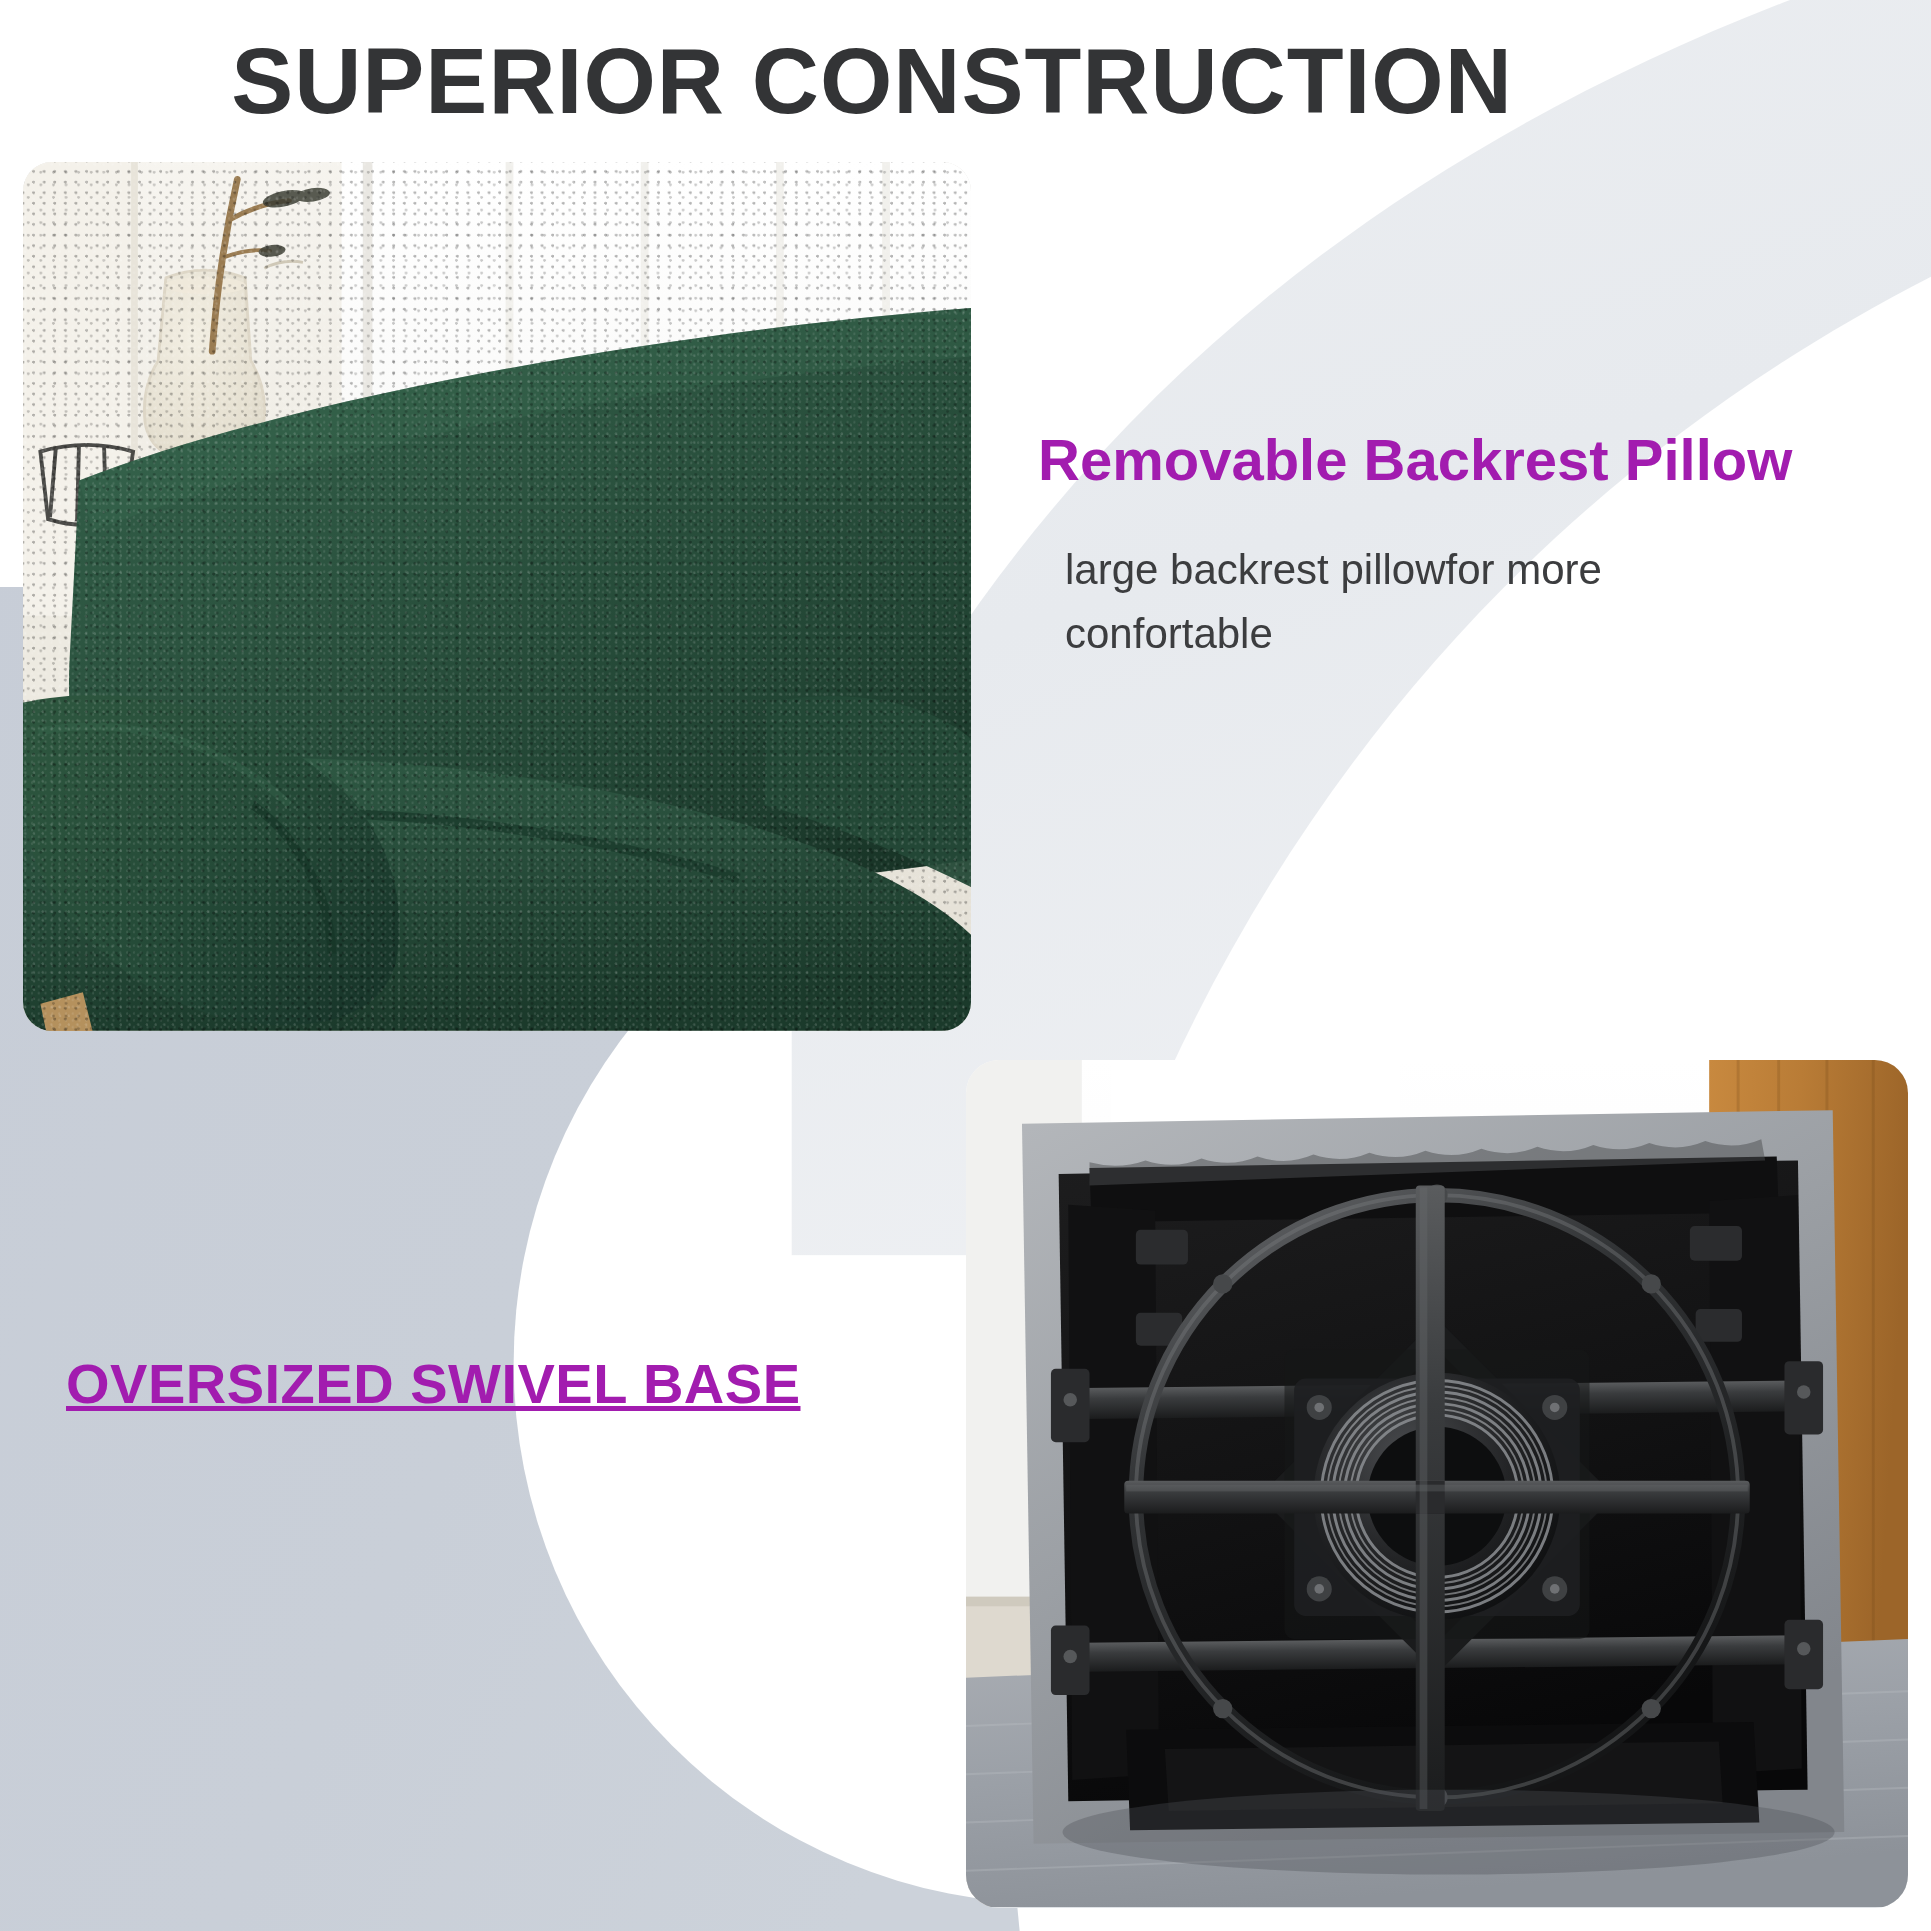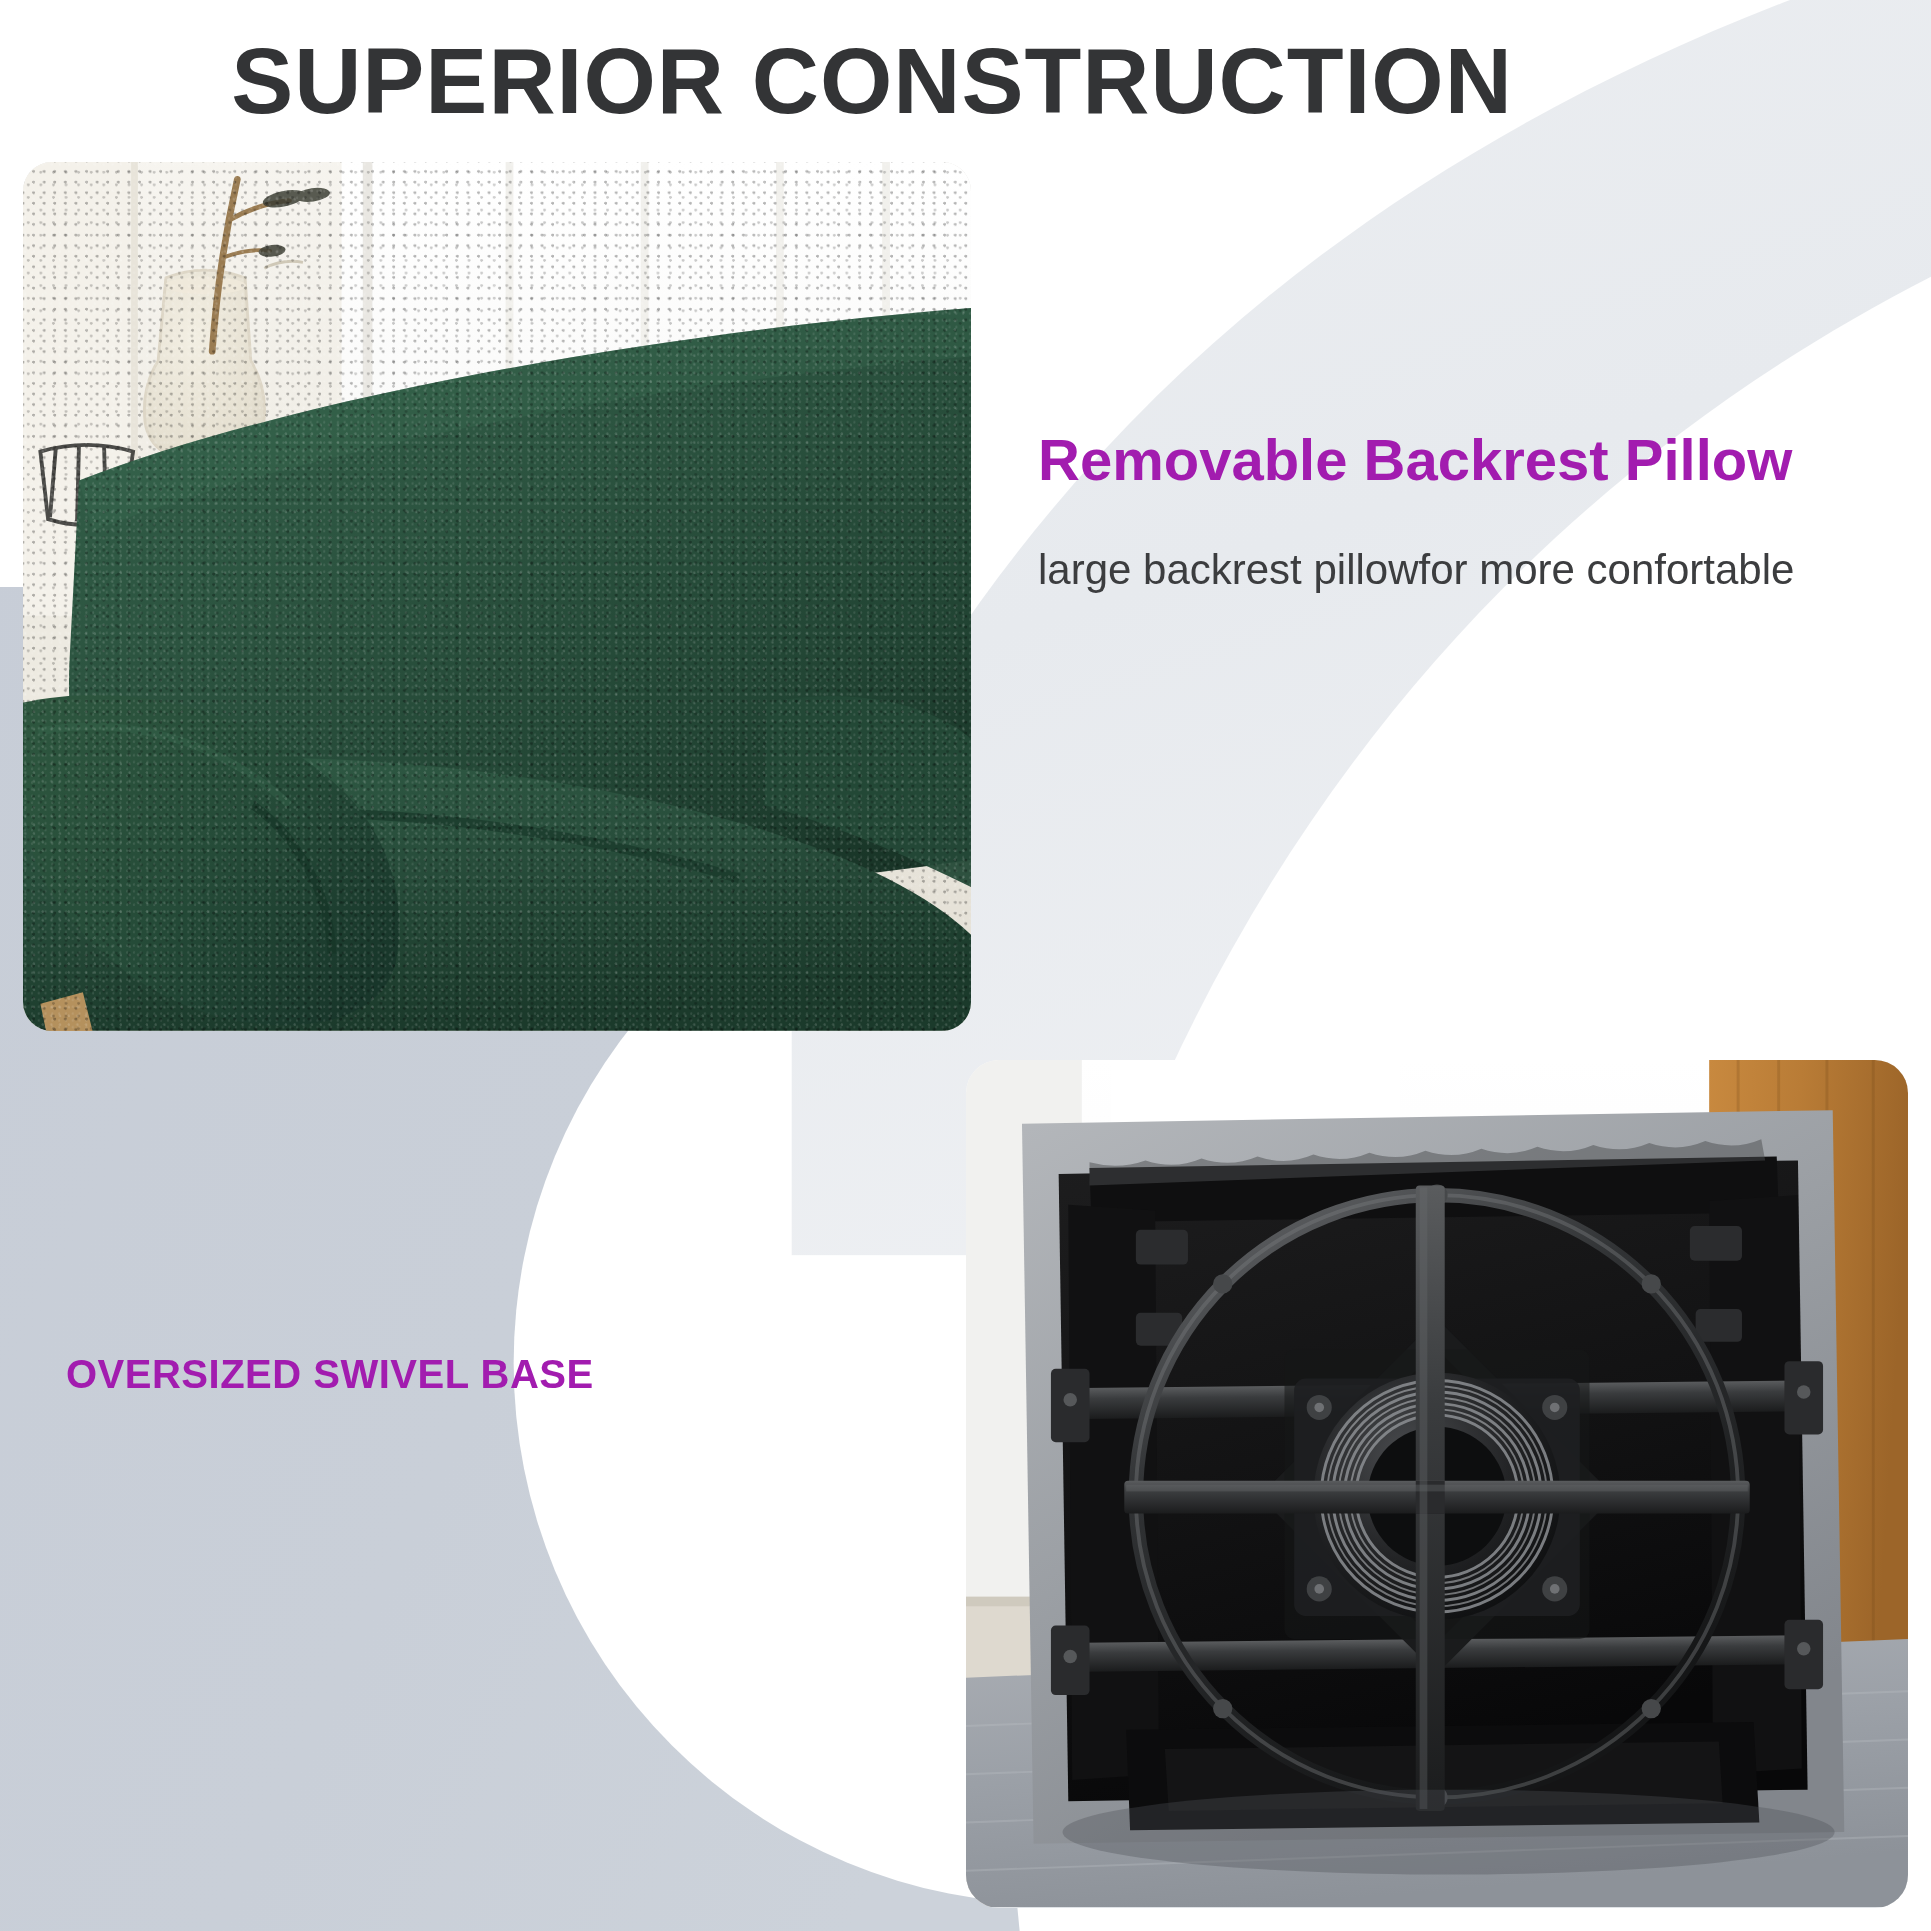--- a/index.html
+++ b/index.html
@@ -50,24 +50,24 @@
 
   
   .block{position:absolute;}
   .bhead{
     font-size:58px;font-weight:700;color:#a21caf;line-height:1.22;letter-spacing:0px;
   }
   .bbody{
     font-size:42px;font-weight:400;color:#3c3d3f;line-height:1.52;letter-spacing:0px;
   }
   #block-pillow{left:1038px;top:425px;width:763px;}
-  #block-pillow .bbody{margin-top:42px;}
+  #block-pillow .bbody{margin-top:42px;margin-left:27px;}
 
   #block-swivel{left:66px;top:1350px;width:772px;}
-  #block-swivel .bhead{font-size:40px;letter-spacing:0.5px;}
+  #block-swivel .bhead{font-size:56px;letter-spacing:0.5px;text-decoration:underline;}
   #block-swivel .bbody{margin-top:46px;font-size:43px;line-height:1.58;}
 </style>
 </head>
 <body>
 
 <div id="stage">
 
   <svg class="bg-layer" viewBox="0 0 2000 2000" preserveAspectRatio="none" aria-hidden="true">
     <defs>
       <linearGradient id="gradSoft" x1="0" y1="0" x2="0.35" y2="1">

